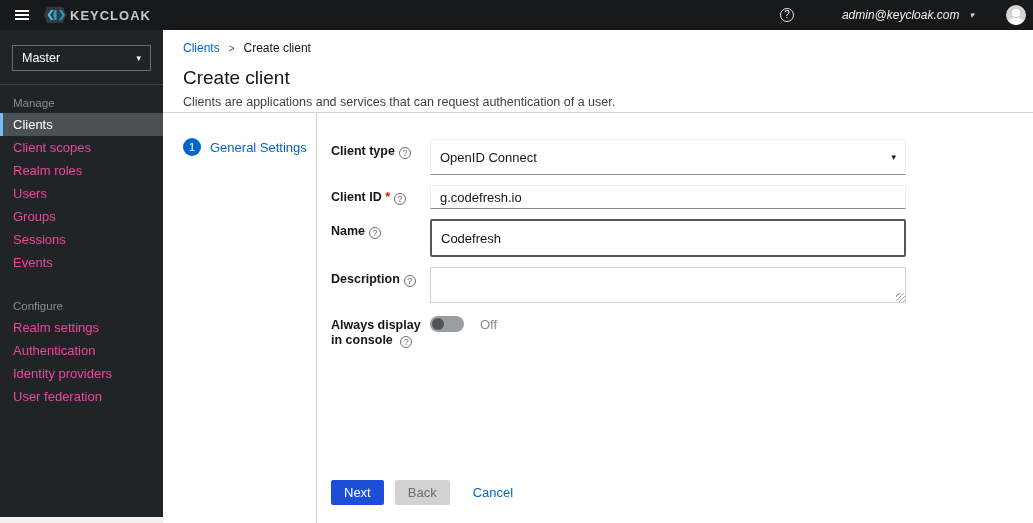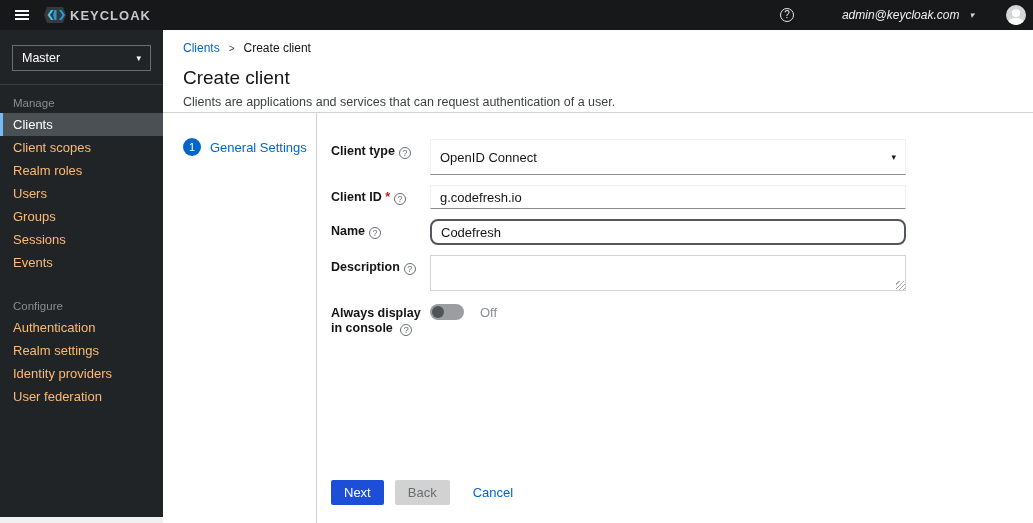--- a/index.html
+++ b/index.html
@@ -59,21 +59,21 @@
     display:flex; align-items:center; justify-content:space-between;
     padding:0 9px; cursor:pointer; background:#212427;gap:40px;
   }
   .realm-select .realm-name { font-size:12.5px; color:#ffffff; }
   .realm-select .caret { color:#ffffff; font-size:9px; }
   .sidebar-divider { border-bottom:1px solid #3c3f42; margin-top:13px; }
   .nav-section-title {
     font-size:11.5px; color:#8a8d90; padding:12px 16px 4px 13px;
   }
   .nav-item {
-    font-size:13px; color:#fdba74; padding:5px 16px 5px 13px; cursor:pointer;
+    font-size:13px; color:#ec4899; padding:5px 16px 5px 13px; cursor:pointer;
     line-height:13px; height:23px;
   }
   .nav-item.active {
     background:#4b5055; border-left:3px solid #73bcf7; padding-left:10px; color:#ffffff;
   }
 
   
   .main { position:absolute; top:30px; left:163px; width:870px; height:493px; background:#ffffff; }
   .page-header { padding:11px 0 0 20px; }
   .breadcrumb { display:flex; align-items:center; font-size:12px; }
@@ -121,21 +121,21 @@
     font-size:13px; color:#151515; cursor:pointer;
   }
   .pf-select .caret { color:#151515; font-size:9px; }
 
   .pf-input {
     width:100%; height:24px; background:#ffffff; border:1px solid #f0f0f0;
     border-bottom:1px solid #8a8d90; padding:0 9px; font-size:13px; color:#151515;
     font-family:"Liberation Sans", sans-serif; outline:none;
   }
   .pf-input.focused {
-    height:26px; border:2px solid #51575d; border-radius:8px;
+    height:38px; border:2px solid #51575d; border-radius:2px;
   }
 
   .pf-textarea-wrap { position:relative; }
   .pf-textarea {
     width:100%; height:36px; border:1px solid #d2d2d2; resize:none; outline:none;
     padding:4px 9px; font-size:13px; font-family:"Liberation Sans", sans-serif;
     display:block; background:#ffffff;
   }
   .resize-handle {
     position:absolute; right:1px; bottom:1px; width:9px; height:9px; cursor:nwse-resize;
@@ -199,22 +199,22 @@
   <div class="nav-section-title">Manage</div>
   <div class="nav-item active">Clients</div>
   <div class="nav-item">Client scopes</div>
   <div class="nav-item">Realm roles</div>
   <div class="nav-item">Users</div>
   <div class="nav-item">Groups</div>
   <div class="nav-item">Sessions</div>
   <div class="nav-item">Events</div>
 
   <div class="nav-section-title" style="margin-top:14px;">Configure</div>
+  <div class="nav-item">Realm settings</div>
   <div class="nav-item">Authentication</div>
-  <div class="nav-item">Realm settings</div>
   <div class="nav-item">Identity providers</div>
   <div class="nav-item">User federation</div>
 </nav>
 <div class="sidebar-bottom-strip"></div>
 
 <main class="main">
   <div class="page-header">
     <div class="breadcrumb">
       <a>Clients</a>
       <span class="sep">&gt;</span>

